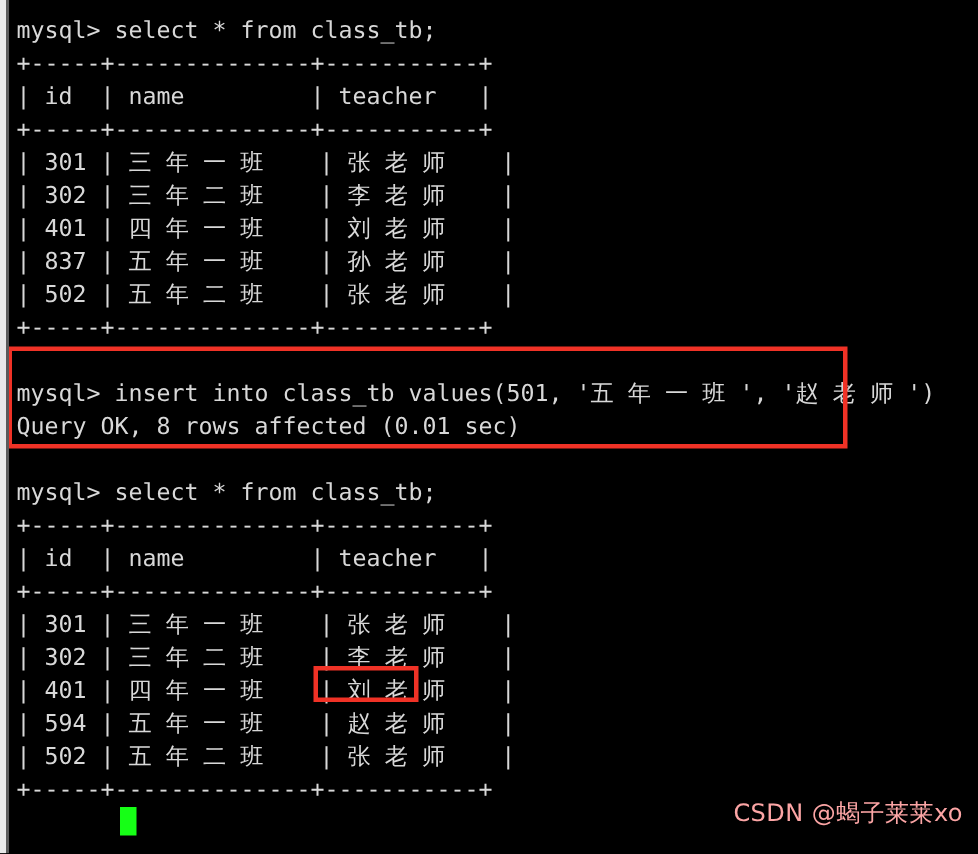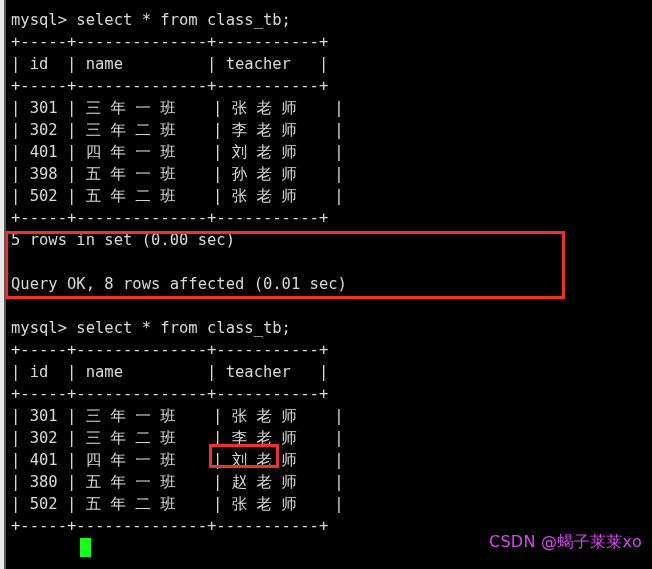--- a/index.html
+++ b/index.html
@@ -110,40 +110,40 @@
   <div id="left-edge-inner"></div>
 
   <div id="term">
       <div class="line">mysql&gt; select * from class_tb;</div>
       <div class="line">+-----+--------------+-----------+</div>
       <div class="line">| id  | name         | teacher   |</div>
       <div class="line">+-----+--------------+-----------+</div>
       <div class="line">| 301 | 三 年 一 班    | 张 老 师    |</div>
       <div class="line">| 302 | 三 年 二 班    | 李 老 师    |</div>
       <div class="line">| 401 | 四 年 一 班    | 刘 老 师    |</div>
-      <div class="line">| 398 | 五 年 一 班    | 孙 老 师    |</div>
+      <div class="line">| 837 | 五 年 一 班    | 孙 老 师    |</div>
       <div class="line">| 502 | 五 年 二 班    | 张 老 师    |</div>
       <div class="line">+-----+--------------+-----------+</div>
-      <div class="line">5 rows in set (0.00 sec)</div>
       <div class="line blank"></div>
+      <div class="line">mysql&gt; insert into class_tb values(501, '五 年 一 班 ', '赵 老 师 ')</div>
       <div class="line">Query OK, 8 rows affected (0.01 sec)</div>
       <div class="line blank"></div>
       <div class="line">mysql&gt; select * from class_tb;</div>
       <div class="line">+-----+--------------+-----------+</div>
       <div class="line">| id  | name         | teacher   |</div>
       <div class="line">+-----+--------------+-----------+</div>
       <div class="line">| 301 | 三 年 一 班    | 张 老 师    |</div>
       <div class="line">| 302 | 三 年 二 班    | 李 老 师    |</div>
       <div class="line">| 401 | 四 年 一 班    | 刘 老 师    |</div>
-      <div class="line">| 380 | 五 年 一 班    | 赵 老 师    |</div>
+      <div class="line">| 594 | 五 年 一 班    | 赵 老 师    |</div>
       <div class="line">| 502 | 五 年 二 班    | 张 老 师    |</div>
       <div class="line">+-----+--------------+-----------+</div>
     </div>
 
   <div class="redbox" id="redbox-insert" style="border-color: rgb(240, 50, 38);"></div>
 
   <div class="redbox" id="redbox-cell" style="border-color: rgb(240, 50, 38);"></div>
 
   <div id="cursor" style="background: rgb(22, 255, 22);"></div>
 
-  <div id="watermark" style="color: #d946ef;">CSDN @蝎子莱莱xo</div>
+  <div id="watermark" style="color: #fca5a5;">CSDN @蝎子莱莱xo</div>
 
 </div>
 
 </body></html>

